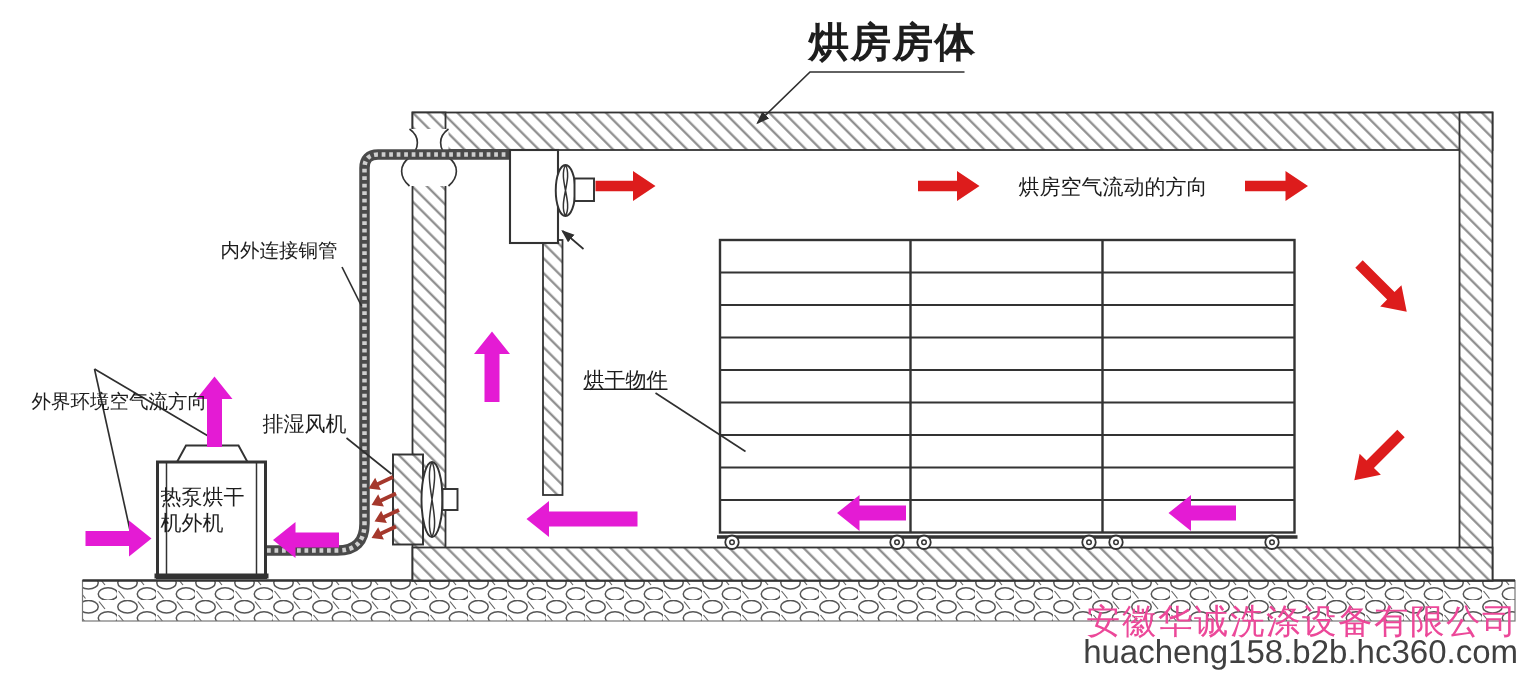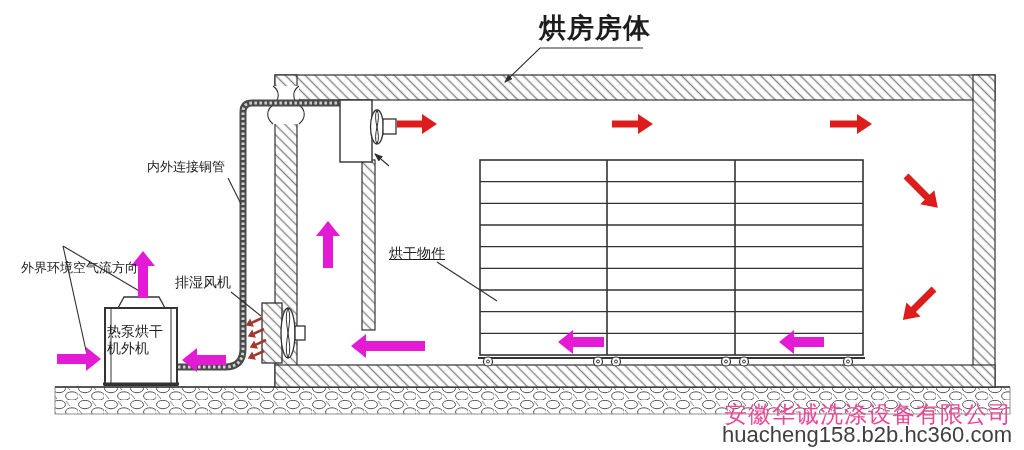--- a/index.html
+++ b/index.html
@@ -145,20 +145,21 @@
         <polygon points="0,-1.3 11,-1.3 11,-4.5 18,0 11,4.5 11,1.3 0,1.3" transform="translate(266,340) rotate(155)" fill="#a5382c"></polygon>
         <polygon points="0,-1.3 11,-1.3 11,-4.5 18,0 11,4.5 11,1.3 0,1.3" transform="translate(264,351) rotate(155)" fill="#a5382c"></polygon>
       </g>
 </svg>
 
 <div class="lbl lbl-title">烘房房体</div>
 <div class="lbl lbl-pipe">内外连接铜管</div>
 <div class="lbl lbl-outside-air">外界环境空气流方向</div>
 <div class="lbl lbl-exhaust-fan">排湿风机</div>
 <div class="lbl lbl-drying-items">烘干物件</div>
+<div class="lbl lbl-room-airflow">烘房空气流动的方向</div>
 
 
 <div class="lbl lbl-outdoor-unit">
   <span>热泵烘干</span><br>
   <span>机外机</span>
 </div>
 
 <div class="lbl wm wm1" id="wm1" style="color: #ec4899;">安徽华诚洗涤设备有限公司</div>
 <div class="lbl wm wm2" id="wm2" style="color: #404040; margin-left: 13px;">huacheng158.b2b.hc360.com</div>
 

